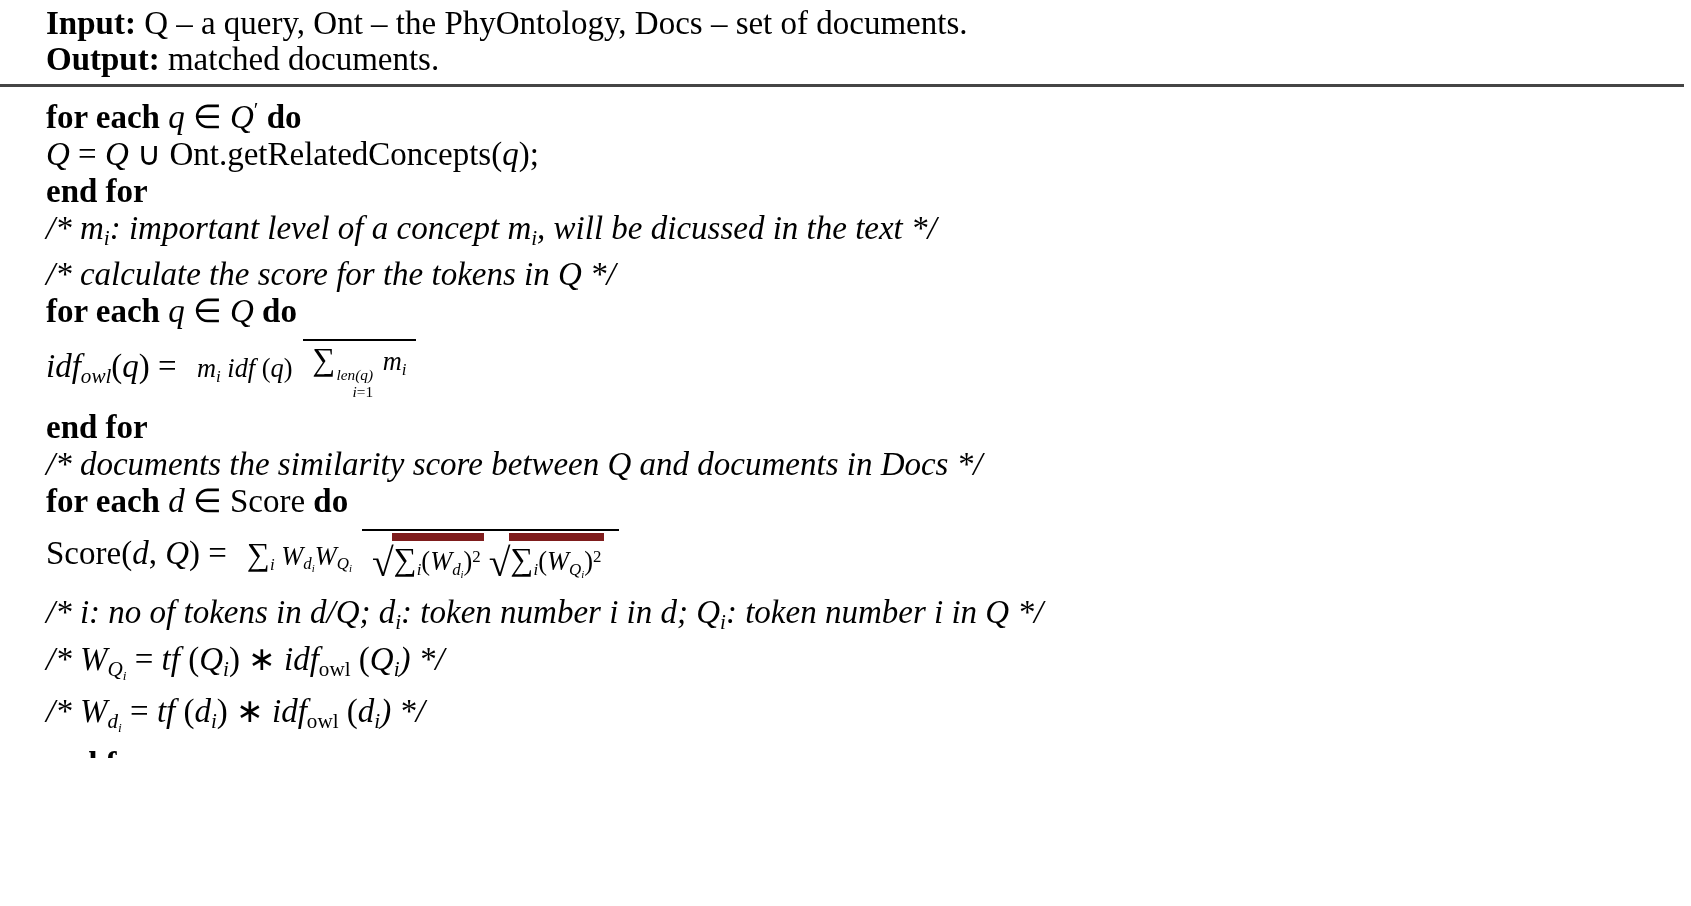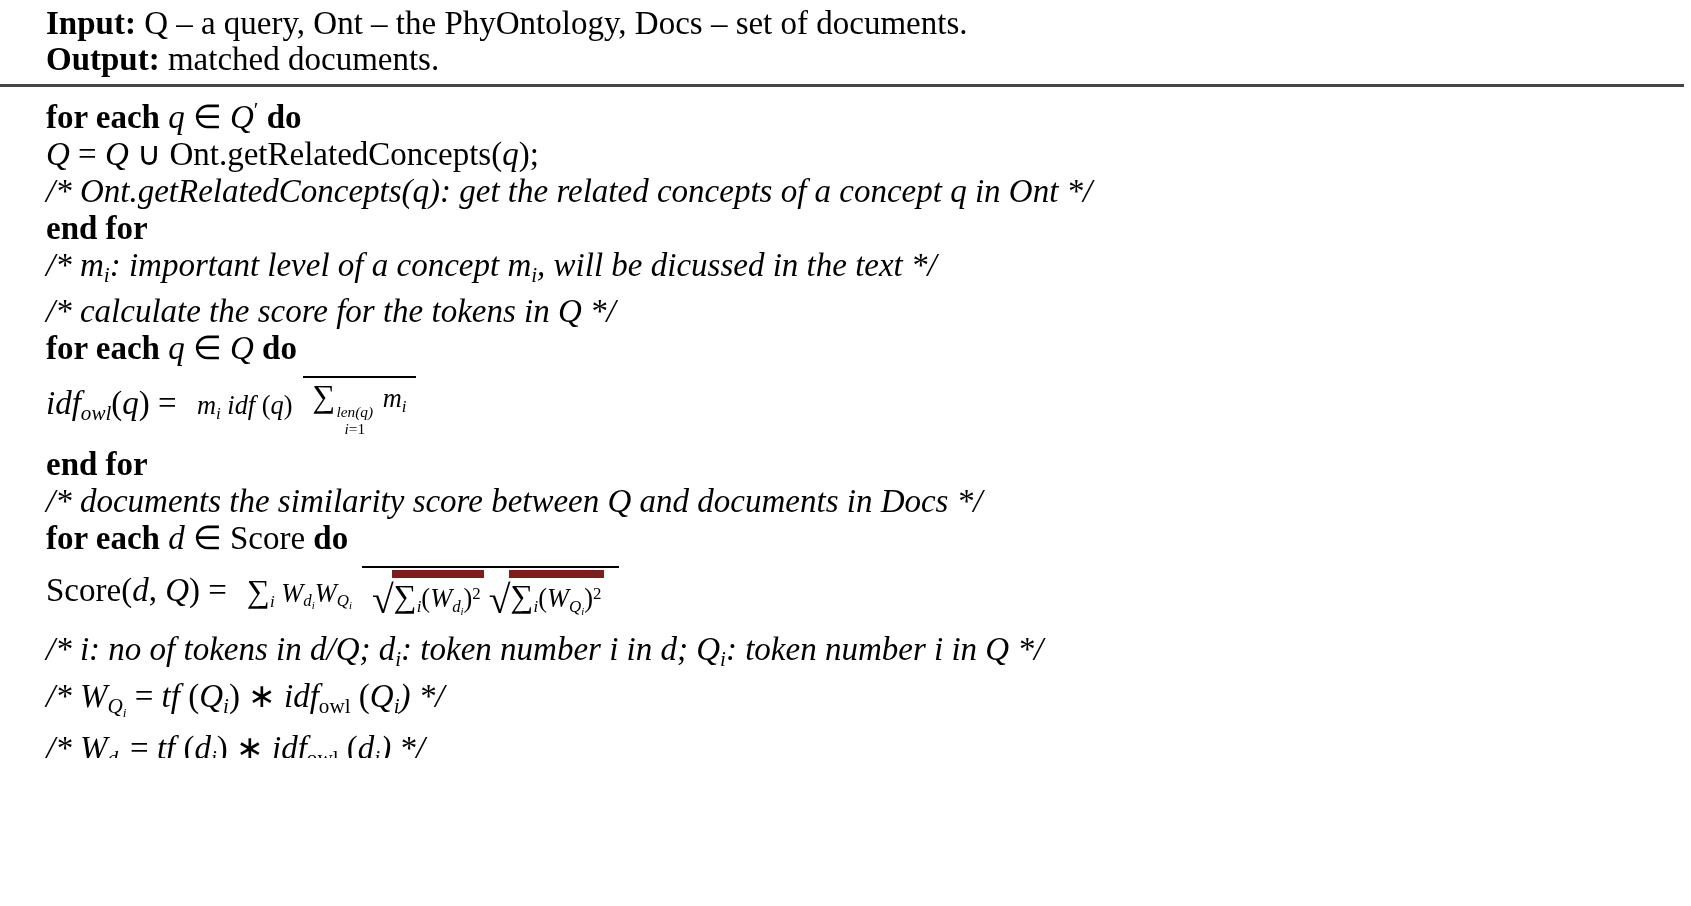--- a/index.html
+++ b/index.html
@@ -42,39 +42,38 @@
   }
   .frac > .num { padding: 0 10px 1px; white-space: pre; }
   .frac > .den { border-top: 2px solid #000; padding: 2px 10px 0; white-space: pre; }
   .sqrt { display: inline-flex; align-items: stretch; margin-right: 5px; }
   .sqrt-sign {
     display: flex; align-items: flex-end;
     font-size: 1.5em; line-height: 0.85; margin-right: -2px;
   }
   .rad { border-top: 8px solid #7f1d1d; padding: 2px 3px 0 2px; white-space: pre; }
   .stack {
-    display: inline-flex; flex-direction: column; align-items: center;
+    display: inline-flex; flex-direction: column; align-items: flex-end;
     font-size: 0.58em; line-height: 1.12; vertical-align: -0.62em;
     margin: 0 3px 0 1px; white-space: pre;
   }
 </style>
 </head>
 <body>
 
 <div class="page">
   <div class="algo">
     <div class="header">
       <div class="line"><span class="s-b">Input:</span><span class="s-mo"> Q – a query, Ont – the PhyOntology, Docs – set of documents.</span></div>
       <div class="line"><span class="s-b">Output:</span><span class="s-mo"> matched documents.</span></div>
     </div>
     <div class="rule"></div>
     <div id="algo-body">
         <div class="line"><span class="s-b">for each </span><span class="s-mi">q</span><span class="s-mo"> ∈ </span><span class="s-mi">Q</span><span class="sup"><span class="s-mo">′</span></span><span class="s-mo"> </span><span class="s-b">do</span></div>
         <div class="line indent-1"><span class="s-mi">Q</span><span class="s-mo"> = </span><span class="s-mi">Q</span><span class="s-mo"> ∪ </span><span class="s-mo">Ont.getRelatedConcepts(</span><span class="s-mi">q</span><span class="s-mo">);</span></div>
-        <div class="line indent-1"><span class="s-i">/* Ont.getRelatedConcepts(q): get the related concepts of a concept q in Ont */</span></div>
         <div class="line"><span class="s-b">end for</span></div>
         <div class="line"><span class="s-i">/* </span><span class="s-mi">m</span><span class="sub"><span class="s-mi">i</span></span><span class="s-i">: important level of a concept </span><span class="s-mi">m</span><span class="sub"><span class="s-mi">i</span></span><span class="s-i">, will be dicussed in the text */</span></div>
         <div class="line"><span class="s-i">/* calculate the score for the tokens in Q */</span></div>
         <div class="line"><span class="s-b">for each </span><span class="s-mi">q</span><span class="s-mo"> ∈ </span><span class="s-mi">Q</span><span class="s-mo"> </span><span class="s-b">do</span></div>
         <div class="line indent-1"><span class="s-mi">idf</span><span class="sub"><span class="s-mi">owl</span></span><span class="s-mo">(</span><span class="s-mi">q</span><span class="s-mo">) = </span><span class="frac"><span class="num"><span class="s-mi">m</span><span class="sub"><span class="s-mi">i</span></span><span class="s-mo"> </span><span class="s-mi">idf</span><span class="s-mo"> (</span><span class="s-mi">q</span><span class="s-mo">)</span></span><span class="den"><span class="s-sum">∑</span><span class="stack"><span><span class="s-mi">len(q)</span></span><span><span class="s-mi">i</span><span class="s-mo">=1</span></span></span><span class="s-mo"> </span><span class="s-mi">m</span><span class="sub"><span class="s-mi">i</span></span></span></span></div>
         <div class="line"><span class="s-b">end for</span></div>
         <div class="line"><span class="s-i">/* documents the similarity score between Q and documents in Docs */</span></div>
         <div class="line"><span class="s-b">for each </span><span class="s-mi">d</span><span class="s-mo"> ∈ </span><span class="s-mo">Score </span><span class="s-b">do</span></div>
         <div class="line indent-1"><span class="s-mo">Score(</span><span class="s-mi">d</span><span class="s-mo">, </span><span class="s-mi">Q</span><span class="s-mo">) = </span><span class="frac"><span class="num"><span class="s-sum">∑</span><span class="sub"><span class="s-mi">i</span></span><span class="s-mo"> </span><span class="s-mi">W</span><span class="sub"><span class="s-mi">d</span><span class="sub"><span class="s-mi">i</span></span></span><span class="s-mi">W</span><span class="sub"><span class="s-mi">Q</span><span class="sub"><span class="s-mi">i</span></span></span></span><span class="den"><span class="sqrt"><span class="sqrt-sign">√</span><span class="rad"><span class="s-sum">∑</span><span class="sub"><span class="s-mi">i</span></span><span class="s-mo">(</span><span class="s-mi">W</span><span class="sub"><span class="s-mi">d</span><span class="sub"><span class="s-mi">i</span></span></span><span class="s-mo">)</span><span class="sup"><span class="s-mo">2</span></span></span></span><span class="sqrt"><span class="sqrt-sign">√</span><span class="rad"><span class="s-sum">∑</span><span class="sub"><span class="s-mi">i</span></span><span class="s-mo">(</span><span class="s-mi">W</span><span class="sub"><span class="s-mi">Q</span><span class="sub"><span class="s-mi">i</span></span></span><span class="s-mo">)</span><span class="sup"><span class="s-mo">2</span></span></span></span></span></span></div>
         <div class="line indent-1"><span class="s-i">/* </span><span class="s-mi">i</span><span class="s-i">: no of tokens in </span><span class="s-mi">d/Q</span><span class="s-i">; </span><span class="s-mi">d</span><span class="sub"><span class="s-mi">i</span></span><span class="s-i">: token number </span><span class="s-mi">i</span><span class="s-i"> in </span><span class="s-mi">d</span><span class="s-i">; </span><span class="s-mi">Q</span><span class="sub"><span class="s-mi">i</span></span><span class="s-i">: token number </span><span class="s-mi">i</span><span class="s-i"> in </span><span class="s-mi">Q</span><span class="s-i"> */</span></div>

